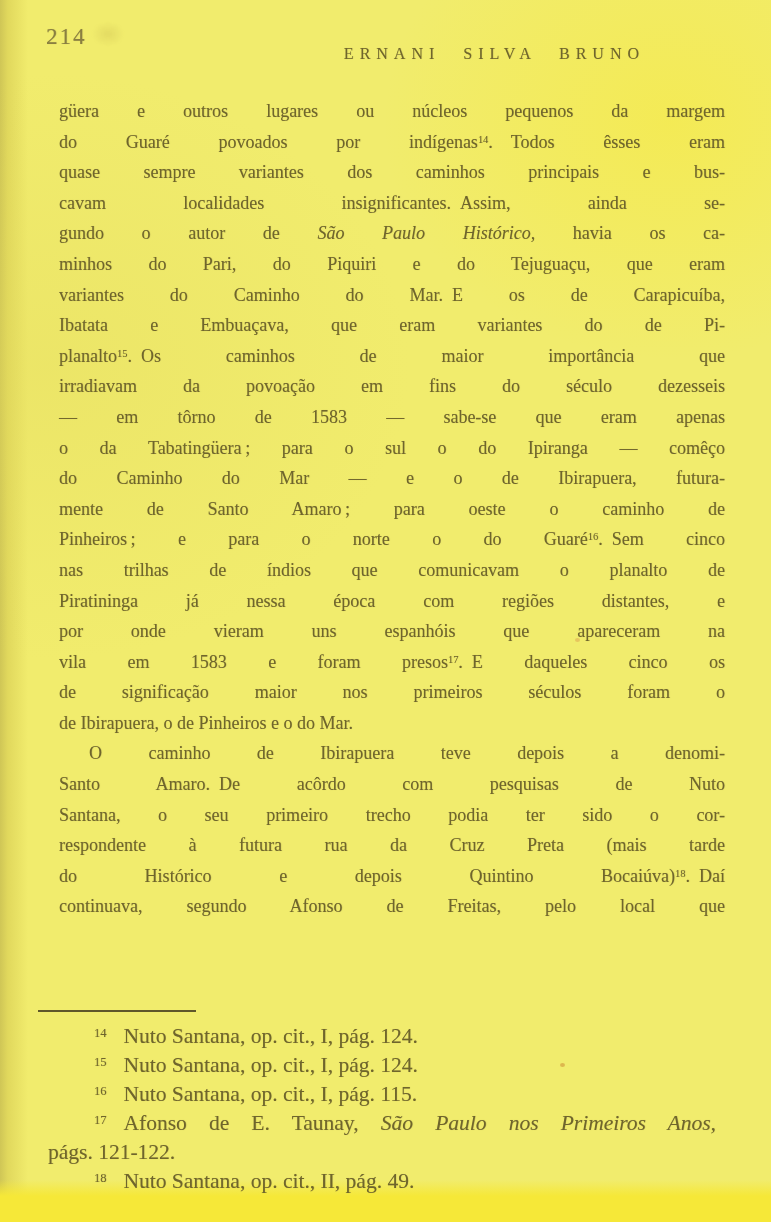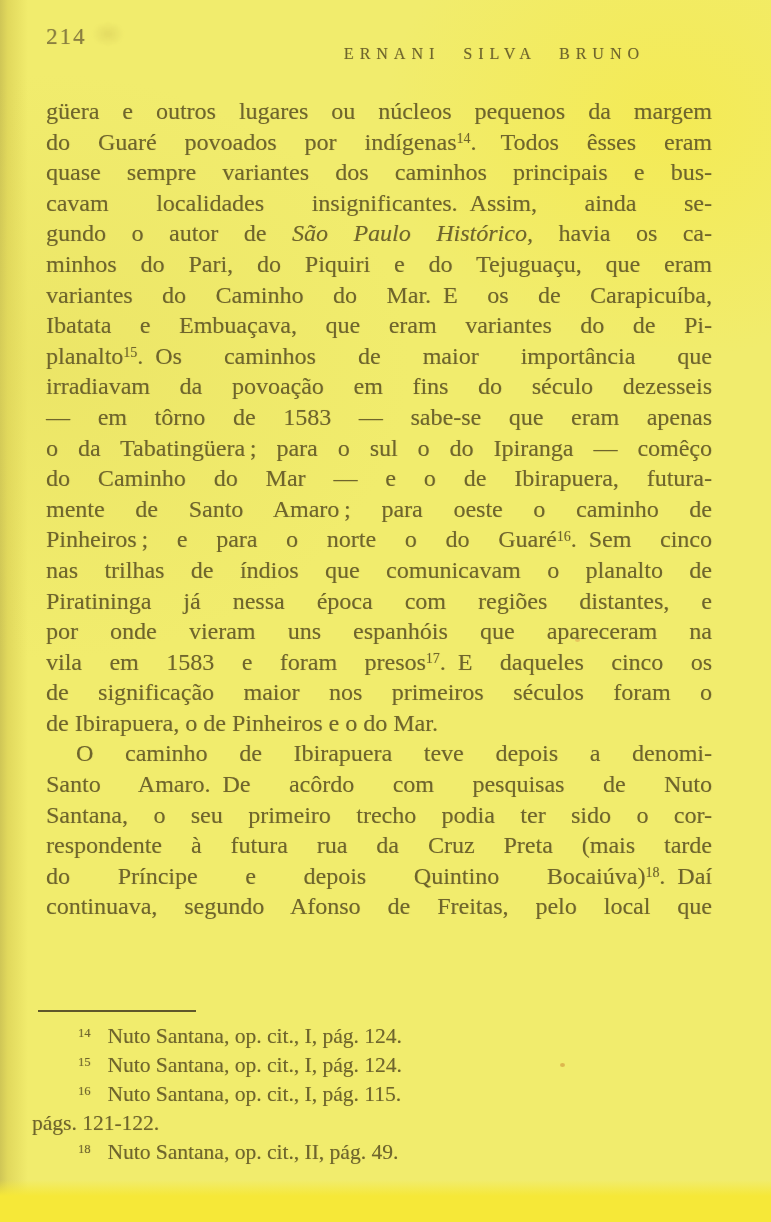--- a/index.html
+++ b/index.html
@@ -50,23 +50,23 @@
     filter: blur(1px);
   }
   .speck {
     position: absolute;
     border-radius: 50%;
   }
   .speck.s1 { left: 560px; top: 1063px; width: 5px; height: 4px; background: rgba(198,120,40,0.45); }
   .speck.s2 { left: 575px; top: 638px;  width: 5px; height: 4px; background: rgba(210,110,60,0.30); }
   .body {
     position: absolute;
-    top: 96px; left: 46px;
+    top: 96px; left: 59px;
     width: 666px;
-    font-size: 24px;
+    font-size: 18px;
     line-height: 30.6px;
   }
   .line { text-align: justify; text-align-last: justify; }
   .line.no-just { text-align-last: auto; }
   .line.indent { text-indent: 30px; }
   sup {
     font-size: 0.58em;
     vertical-align: baseline;
     position: relative;
     top: -0.48em;
@@ -78,21 +78,21 @@
     width: 158px; height: 2px;
     background: var(--rule, #5f572a);
   }
   .footnotes {
     position: absolute;
     top: 1022px; left: 32px;
     width: 684px;
     font-size: 21.5px;
     line-height: 29px;
   }
-  .fn-line { text-align: left; }
+  .fn-line { text-align: left; margin-left: 16px; }
   .fn-line.fn-first { text-indent: 46px; }
   .fn-line.just { text-align: justify; text-align-last: justify; }
   sup.fn-num { margin-right: 17px; }
 </style>
 </head>
 <body>
 
 <div class="page">
   <span class="pagenum">214</span>
   <span class="runhead">ERNANI SILVA BRUNO</span>
@@ -121,25 +121,26 @@
         <div class="line"><span>por onde vieram uns espanhóis que apareceram na</span></div>
         <div class="line"><span>vila em 1583 e foram presos</span><sup>17</sup><span>. E daqueles cinco os</span></div>
         <div class="line"><span>de significação maior nos primeiros séculos foram o</span></div>
         <div class="line no-just"><span>de Ibirapuera, o de Pinheiros e o do Mar.</span></div>
       </div>
       <div>
         <div class="line indent"><span>O caminho de Ibirapuera teve depois a denomi-</span></div>
         <div class="line"><span>Santo Amaro. De acôrdo com pesquisas de Nuto</span></div>
         <div class="line"><span>Santana, o seu primeiro trecho podia ter sido o cor-</span></div>
         <div class="line"><span>respondente à futura rua da Cruz Preta (mais tarde</span></div>
-        <div class="line"><span>do Príncipe e depois Quintino Bocaiúva)</span><sup>18</sup><span>. Daí</span></div>
+        <div class="line"><span>do Histórico e depois Quintino Bocaiúva)</span><sup>18</sup><span>. Daí</span></div>
         <div class="line"><span>continuava, segundo Afonso de Freitas, pelo local que</span></div>
       </div>
     </div>
   <div class="fnrule"></div>
   <div class="footnotes" id="footnotes">
       <div class="fn-line fn-first"><sup class="fn-num">14</sup><span>Nuto Santana, op. cit., I, pág. 124.</span></div>
       <div class="fn-line fn-first"><sup class="fn-num">15</sup><span>Nuto Santana, op. cit., I, pág. 124.</span></div>
       <div class="fn-line fn-first"><sup class="fn-num">16</sup><span>Nuto Santana, op. cit., I, pág. 115.</span></div>
+      <div class="fn-line fn-first just"><sup class="fn-num">17</sup><span>Afonso de E. Taunay, </span><i>São Paulo nos Primeiros Anos,</i></div>
       <div class="fn-line"><span>págs. 121-122.</span></div>
       <div class="fn-line fn-first"><sup class="fn-num">18</sup><span>Nuto Santana, op. cit., II, pág. 49.</span></div>
     </div>
 </div>
 
 </body></html>

